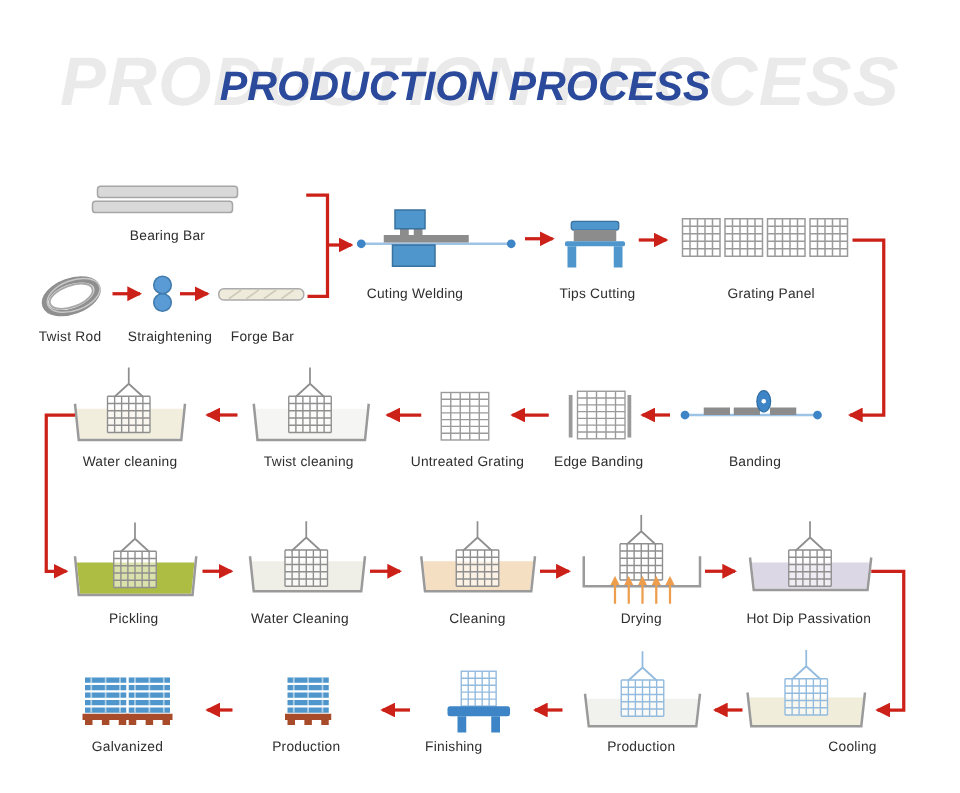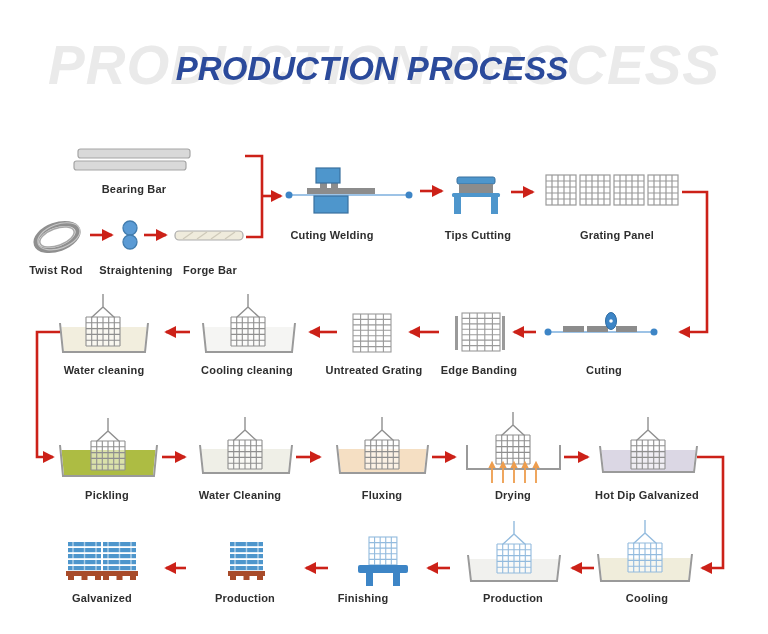--- a/index.html
+++ b/index.html
@@ -13,21 +13,21 @@
     color:#eaeaea;white-space:nowrap;z-index:1;line-height:1;
   }
   .title{
     position:absolute;top:52px;left:372px;transform:translateX(-50%);
     font-size:33px;font-weight:bold;font-style:italic;letter-spacing:0px;
     color:#2b4a9b;white-space:nowrap;z-index:2;line-height:1;
   }
   svg.diagram{position:absolute;left:0;top:0;z-index:3;}
   .lbl{
     position:absolute;transform:translateX(-50%);z-index:4;
-    font-size:11px;font-weight:bold;color:#2e2e2e;white-space:nowrap;letter-spacing:.2px;
+    font-size:11px;font-weight:normal;color:#2e2e2e;white-space:nowrap;letter-spacing:.2px;
   }
 </style>
 </head>
 <body>
 
 <div id="canvas">
 
   <div class="watermark">PRODUCTION PROCESS</div>
   <div class="title">PRODUCTION PROCESS</div>
 
@@ -237,30 +237,30 @@
 
   <div class="lbl" style="left:134px;top:183px">Bearing Bar</div>
   <div class="lbl" style="left:56px;top:264px">Twist Rod</div>
   <div class="lbl" style="left:136px;top:264px">Straightening</div>
   <div class="lbl" style="left:210px;top:264px">Forge Bar</div>
   <div class="lbl" style="left:332px;top:229px">Cuting Welding</div>
   <div class="lbl" style="left:478px;top:229px">Tips Cutting</div>
   <div class="lbl" style="left:617px;top:229px">Grating Panel</div>
 
   <div class="lbl" style="left:104px;top:364px">Water cleaning</div>
-  <div class="lbl" style="left:247px;top:364px">Cooling cleaning</div>
+  <div class="lbl" style="left:247px;top:364px">Twist cleaning</div>
   <div class="lbl" style="left:374px;top:364px">Untreated Grating</div>
   <div class="lbl" style="left:479px;top:364px">Edge Banding</div>
-  <div class="lbl" style="left:604px;top:364px">Cuting</div>
+  <div class="lbl" style="left:604px;top:364px">Banding</div>
 
   <div class="lbl" style="left:107px;top:489px">Pickling</div>
   <div class="lbl" style="left:240px;top:489px">Water Cleaning</div>
-  <div class="lbl" style="left:382px;top:489px">Fluxing</div>
+  <div class="lbl" style="left:382px;top:489px">Cleaning</div>
   <div class="lbl" style="left:513px;top:489px">Drying</div>
-  <div class="lbl" style="left:647px;top:489px">Hot Dip Galvanized</div>
+  <div class="lbl" style="left:647px;top:489px">Hot Dip Passivation</div>
 
   <div class="lbl" style="left:102px;top:592px">Galvanized</div>
   <div class="lbl" style="left:245px;top:592px">Production</div>
   <div class="lbl" style="left:363px;top:592px">Finishing</div>
   <div class="lbl" style="left:513px;top:592px">Production</div>
-  <div class="lbl" style="left:647px;top:592px">Cooling</div>
+  <div class="lbl" style="left:682px;top:592px">Cooling</div>
 
 </div>
 
 </body></html>

